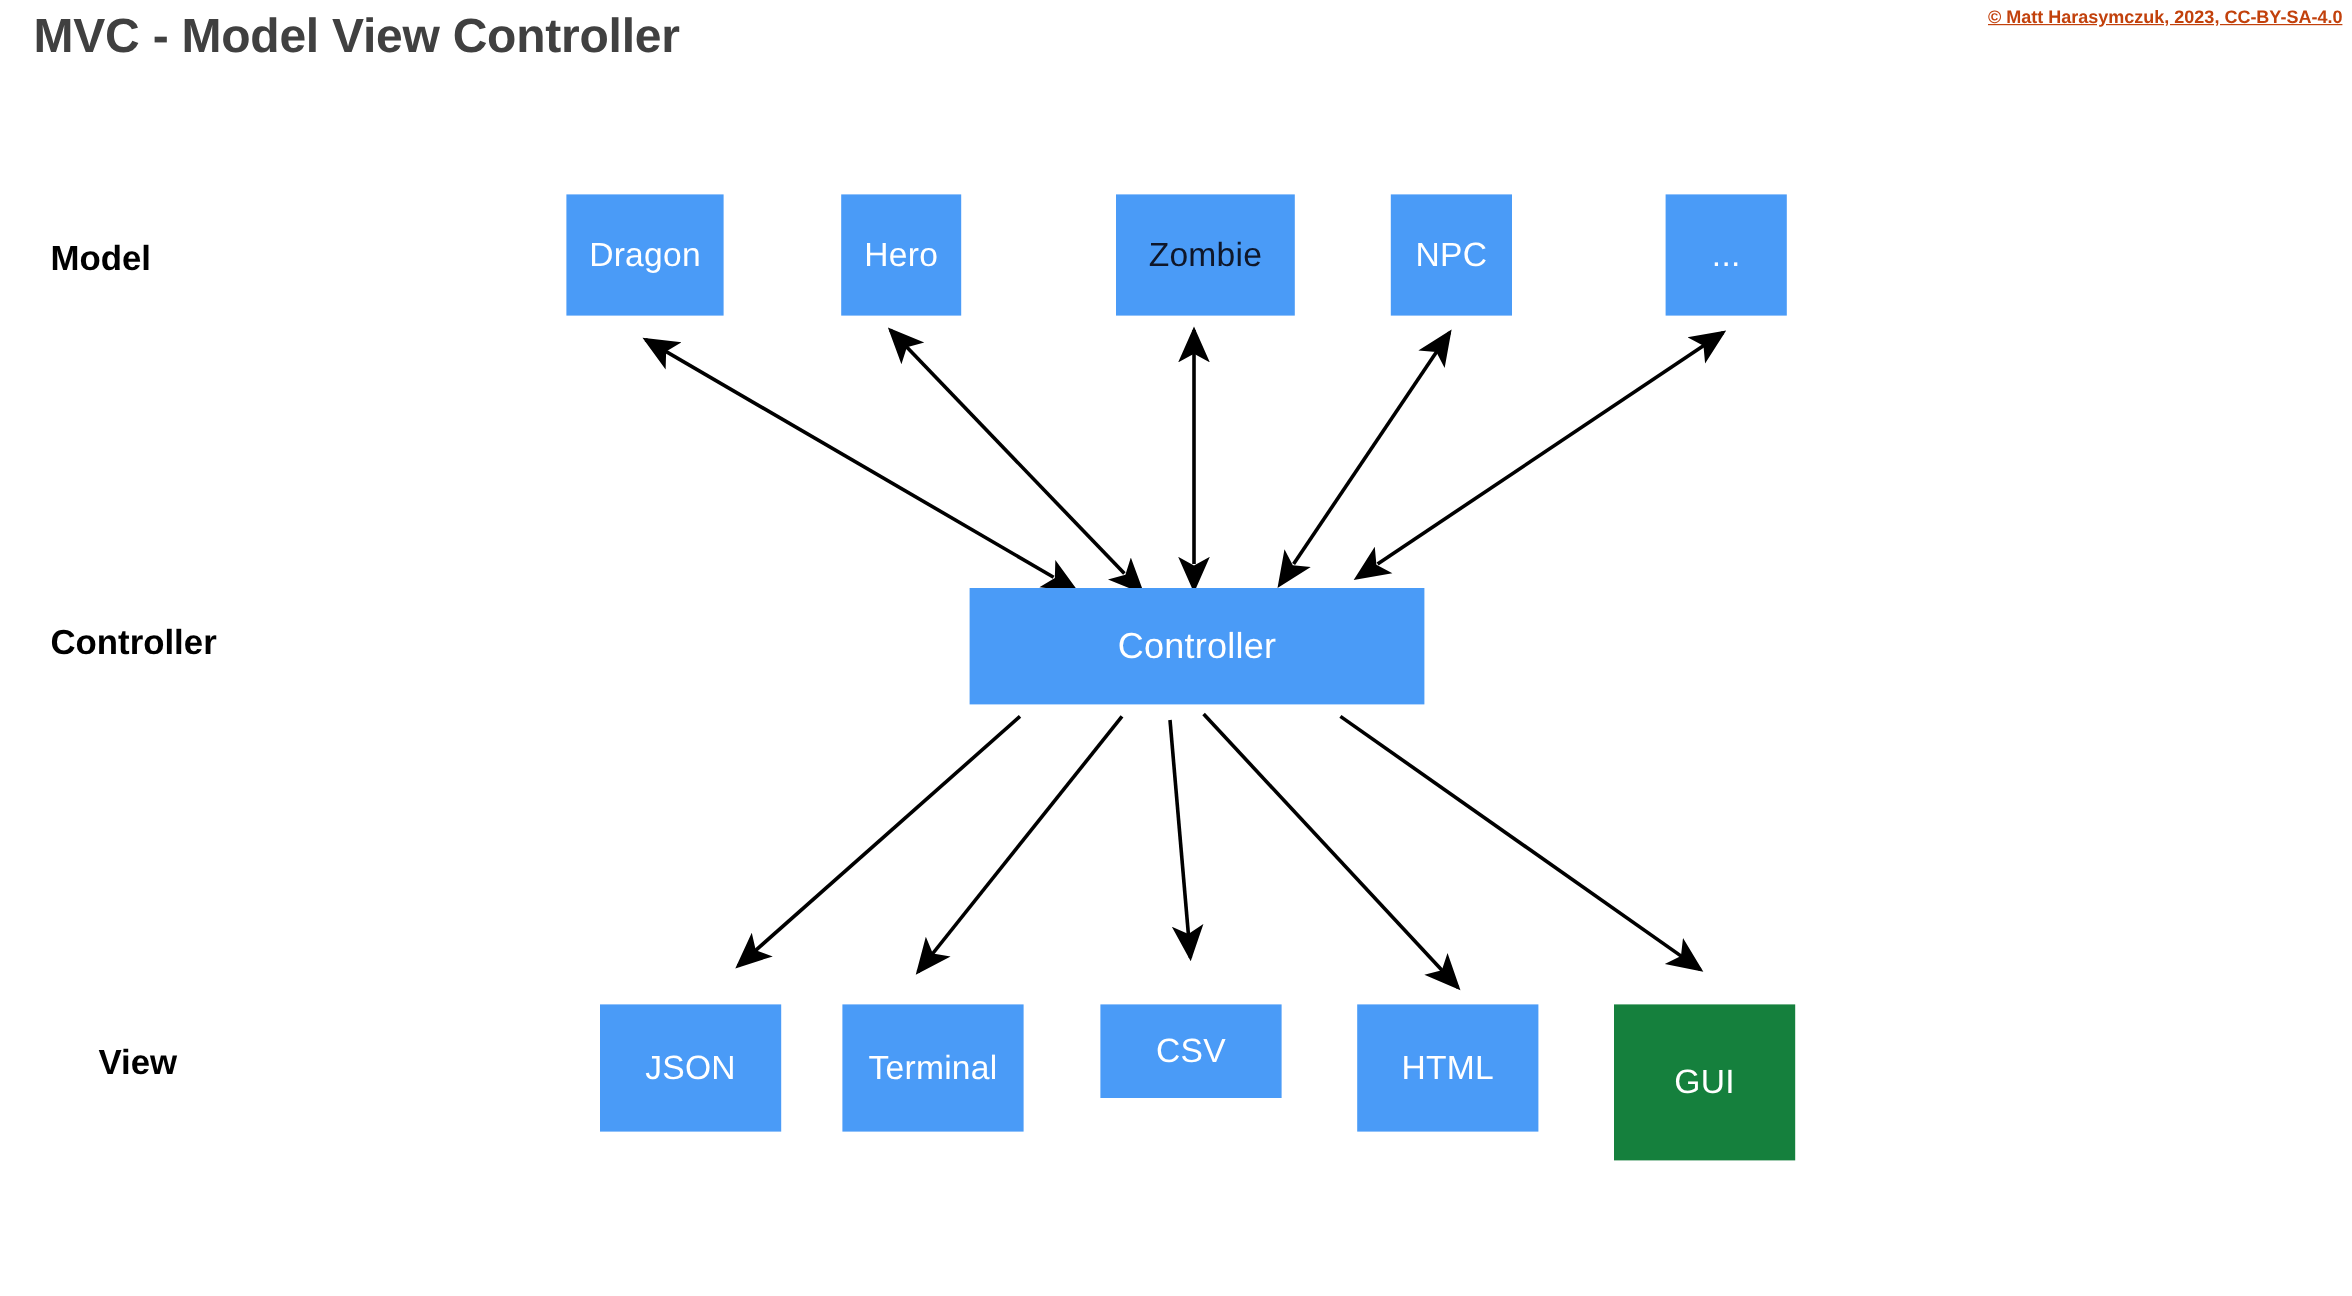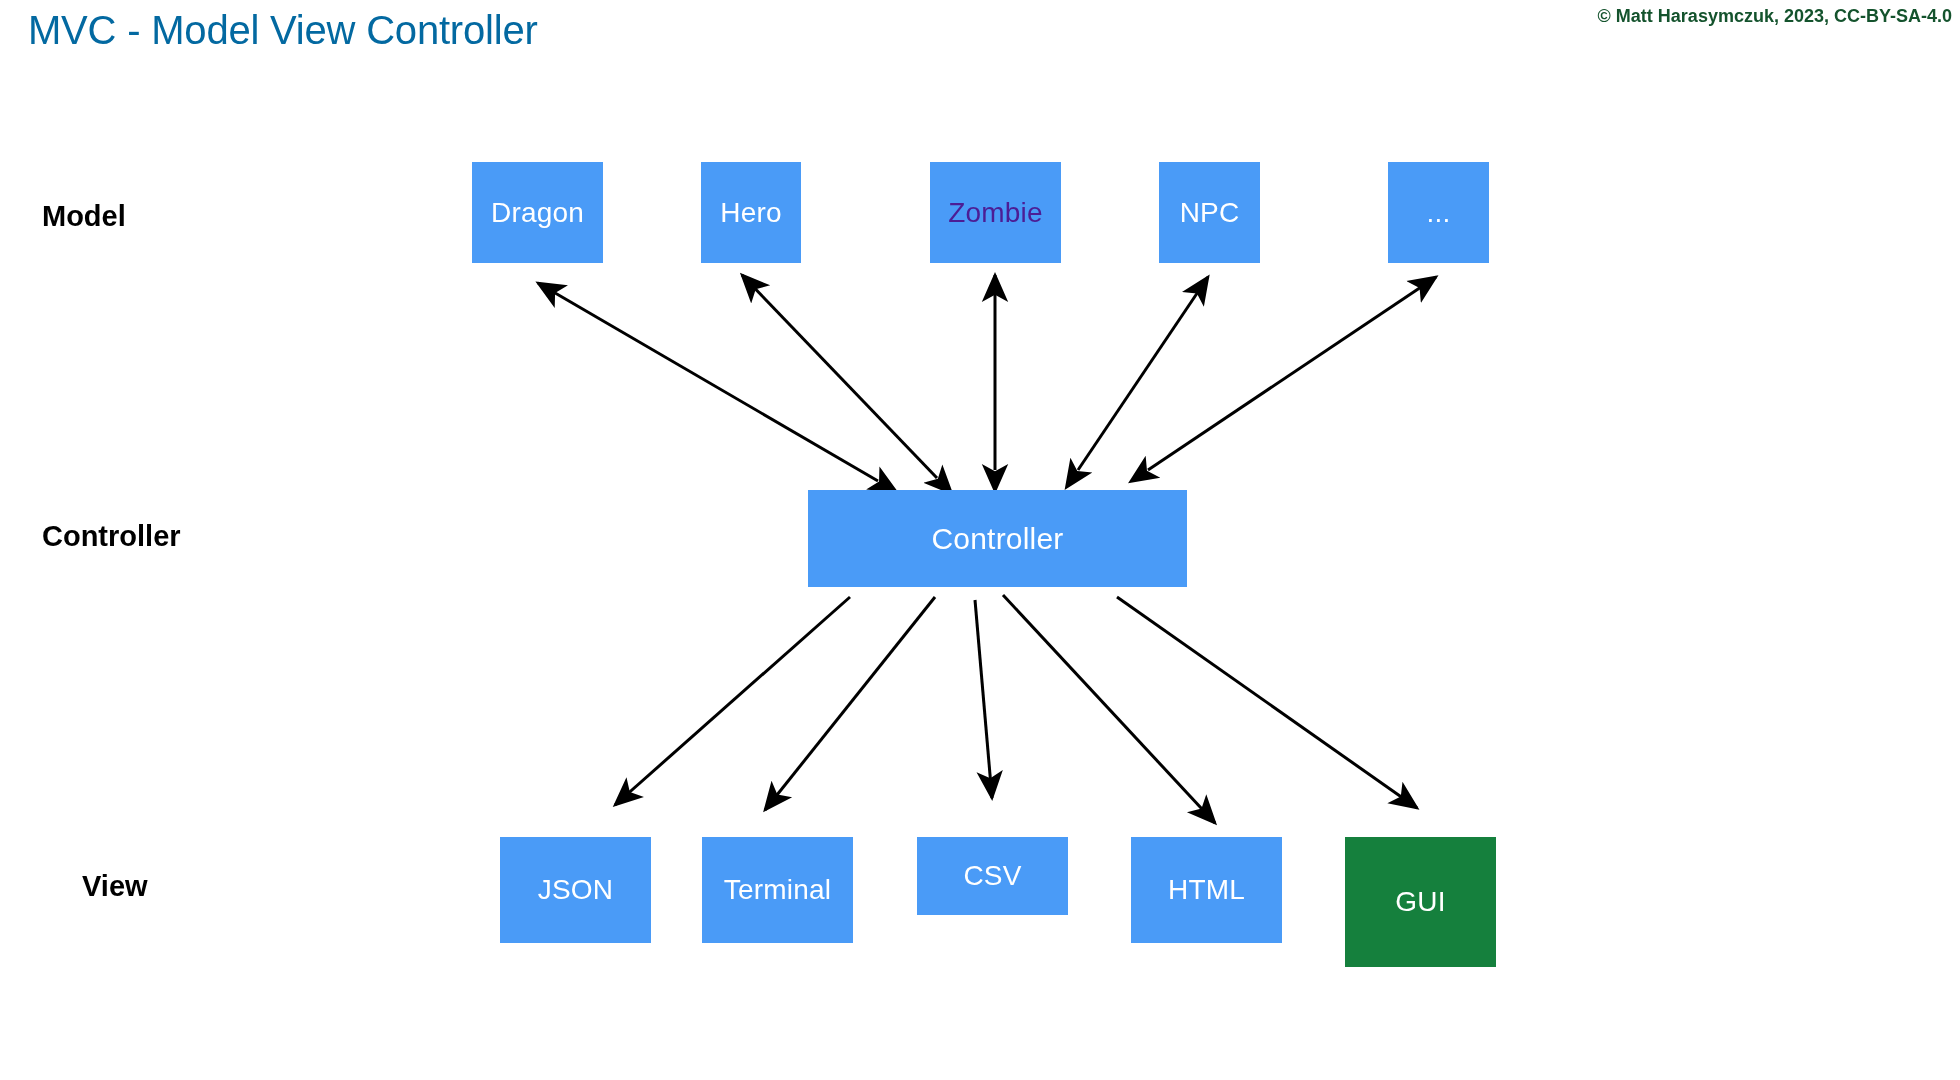--- a/index.html
+++ b/index.html
@@ -16,33 +16,34 @@
     position: relative;
     width: 1960px;
     height: 1080px;
     background: #ffffff;
   }
   #page-title {
     position: absolute;
     left: 28px;
     top: 8px;
     font-size: 40px;
-    font-weight: normal;
-    color: #0369a1;
+    font-weight: bold;
+    color: #404040;
     letter-spacing: -0.2px;
     white-space: nowrap;
   }
   #copyright {
     position: absolute;
     right: 8px;
     top: 6px;
-    font-size: 18px;
+    font-size: 15px;
     font-weight: bold;
-    color: #14532d;
+    color: #c2410c;
     white-space: nowrap;
+    text-decoration: underline;
   }
   .row-label {
     position: absolute;
     font-size: 29px;
     font-weight: bold;
     color: #000000;
     white-space: nowrap;
   }
   #label-model      { left: 42px; top: 200px; text-align: right; }
   #label-controller { left: 42px; top: 520px; }
@@ -108,21 +109,21 @@
       </g>
   </svg>
 
   <div id="node-container">
       <div class="node" style="left: 472px; top: 162px; width: 131px; height: 101px; background: rgb(74, 155, 247); color: rgb(255, 255, 255);">
         <span>Dragon</span>
       </div>
       <div class="node" style="left: 701px; top: 162px; width: 100px; height: 101px; background: rgb(74, 155, 247); color: rgb(255, 255, 255);">
         <span>Hero</span>
       </div>
-      <div class="node" style="left: 930px; top: 162px; width: 131px; height: 101px; background: rgb(74, 155, 247); color: #4c1d95;">
+      <div class="node" style="left: 930px; top: 162px; width: 149px; height: 101px; background: rgb(74, 155, 247); color: #0f172a;">
         <span>Zombie</span>
       </div>
       <div class="node" style="left: 1159px; top: 162px; width: 101px; height: 101px; background: rgb(74, 155, 247); color: rgb(255, 255, 255);">
         <span>NPC</span>
       </div>
       <div class="node" style="left: 1388px; top: 162px; width: 101px; height: 101px; background: rgb(74, 155, 247); color: rgb(255, 255, 255);">
         <span>...</span>
       </div>
       <div class="node" id="controller-node" style="left: 808px; top: 490px; width: 379px; height: 97px; background: rgb(74, 155, 247); color: rgb(255, 255, 255);">
         <span>Controller</span>

